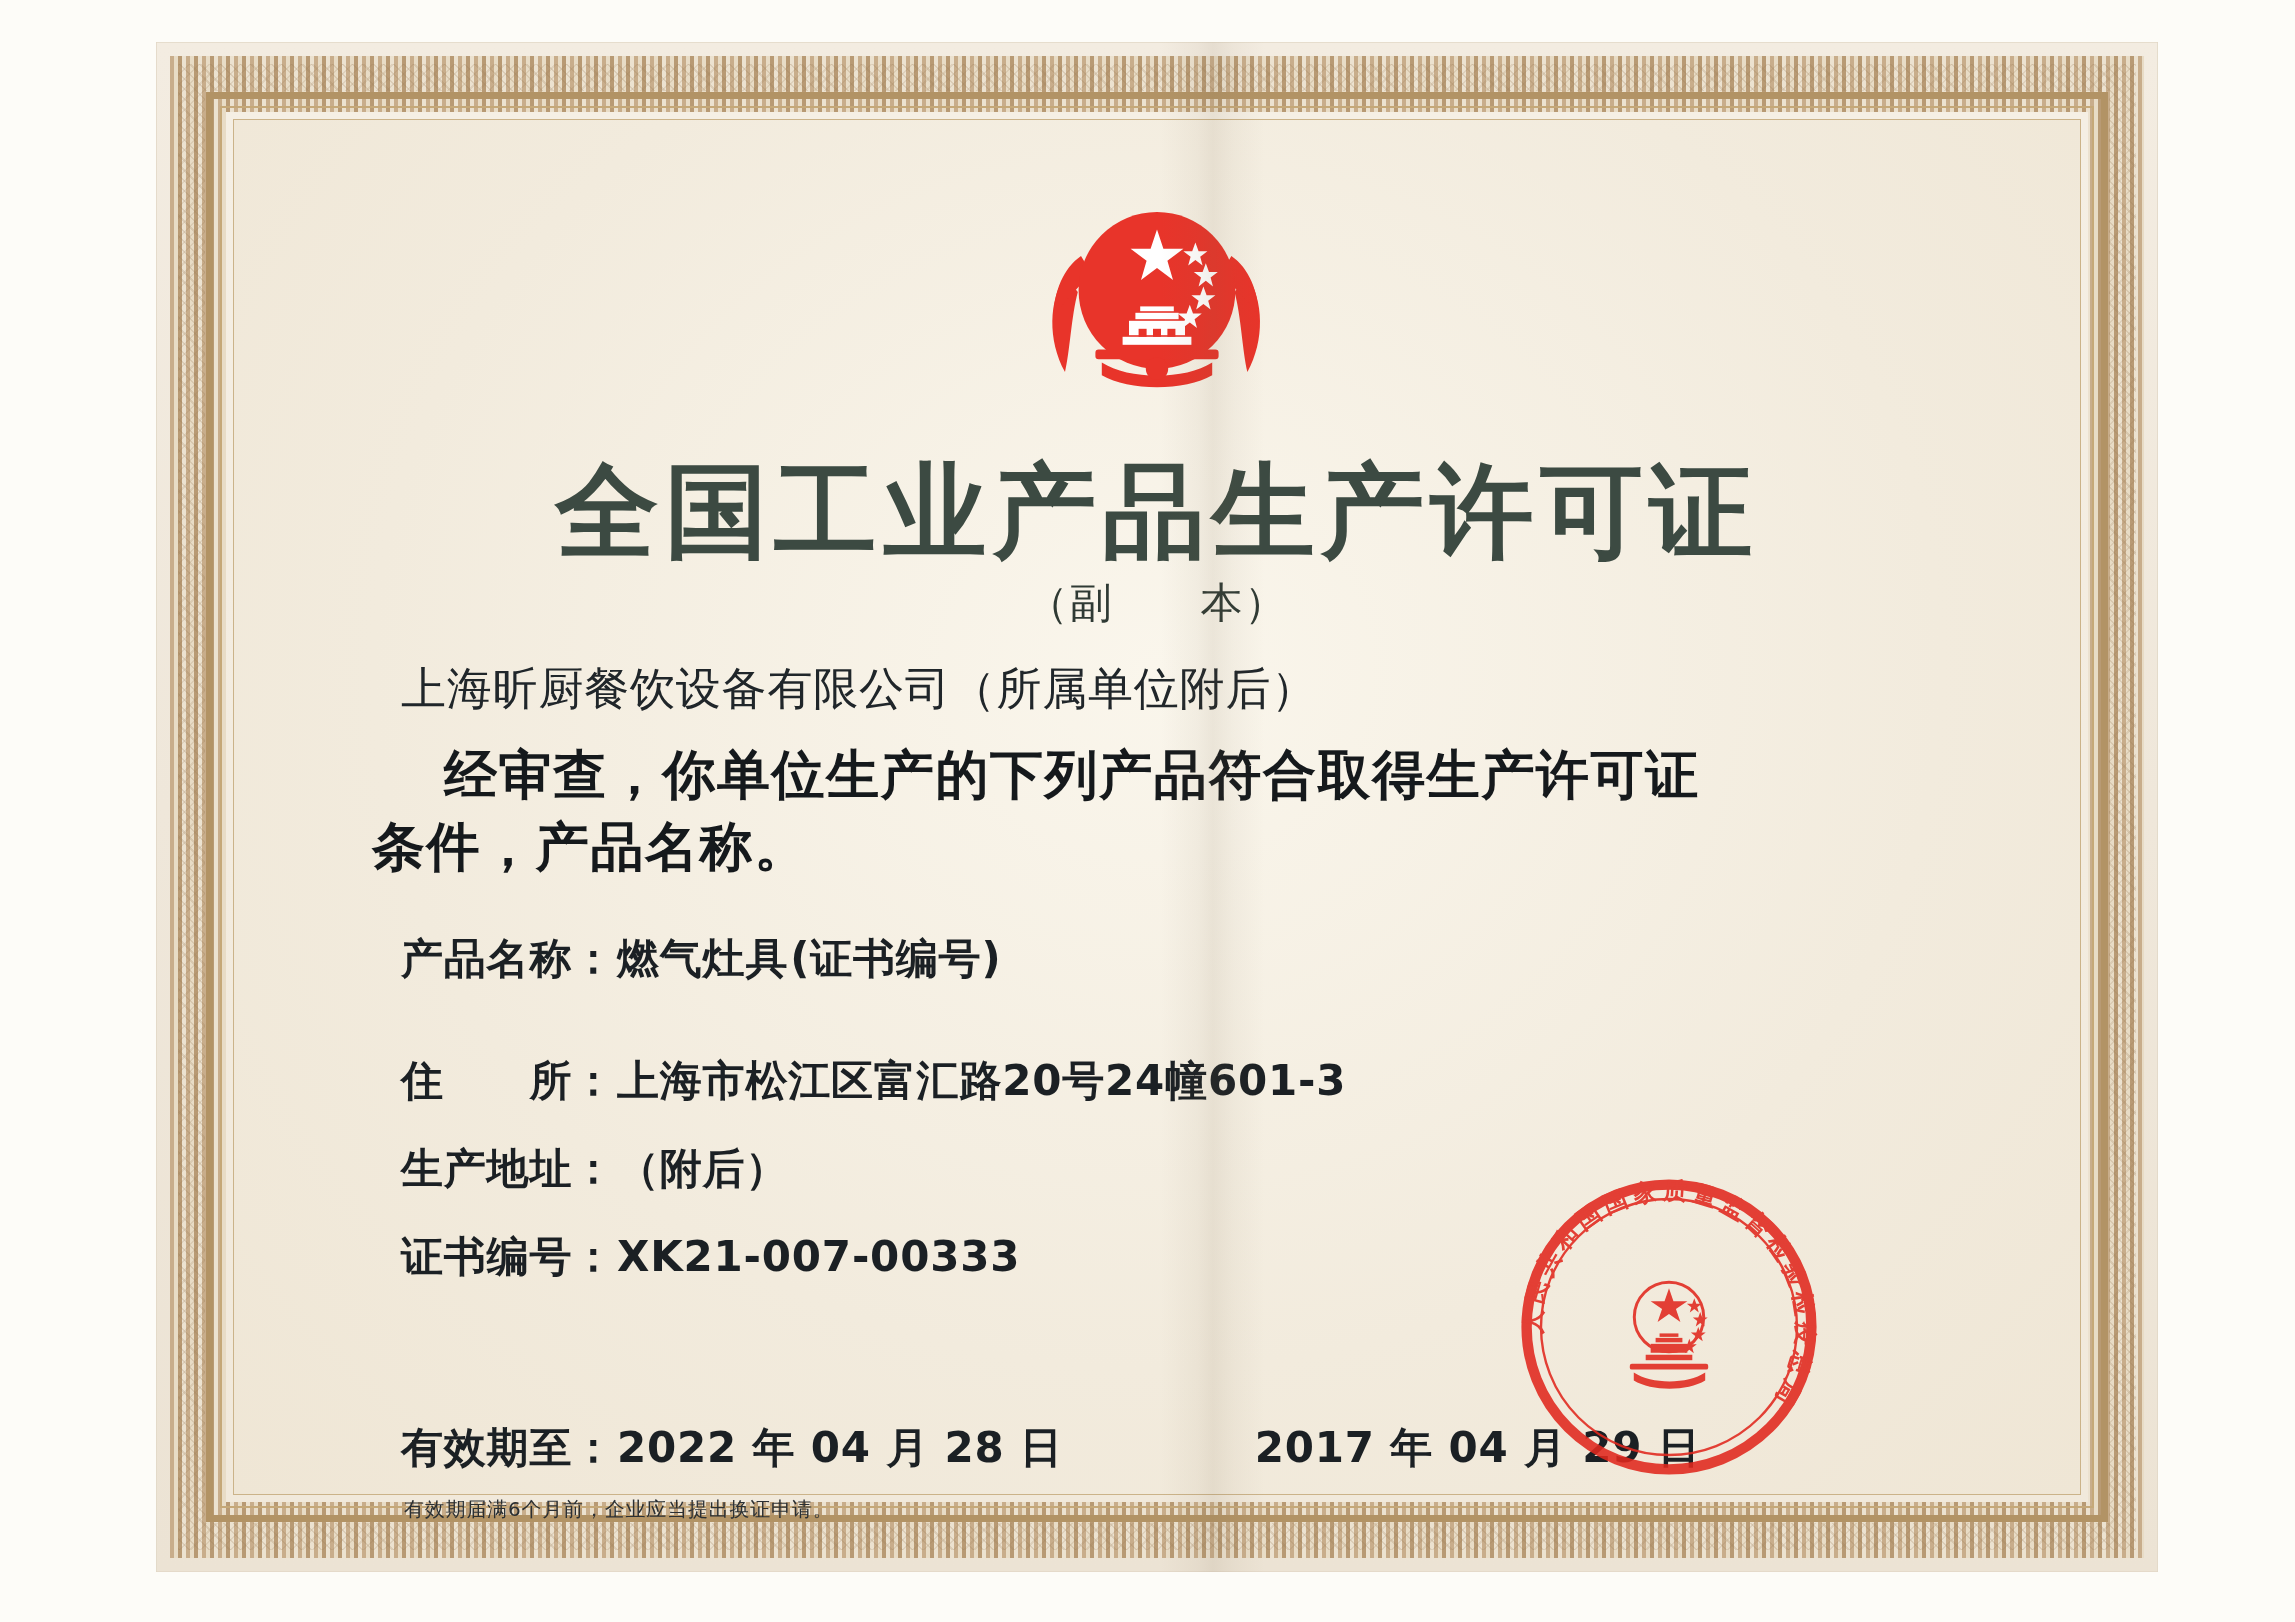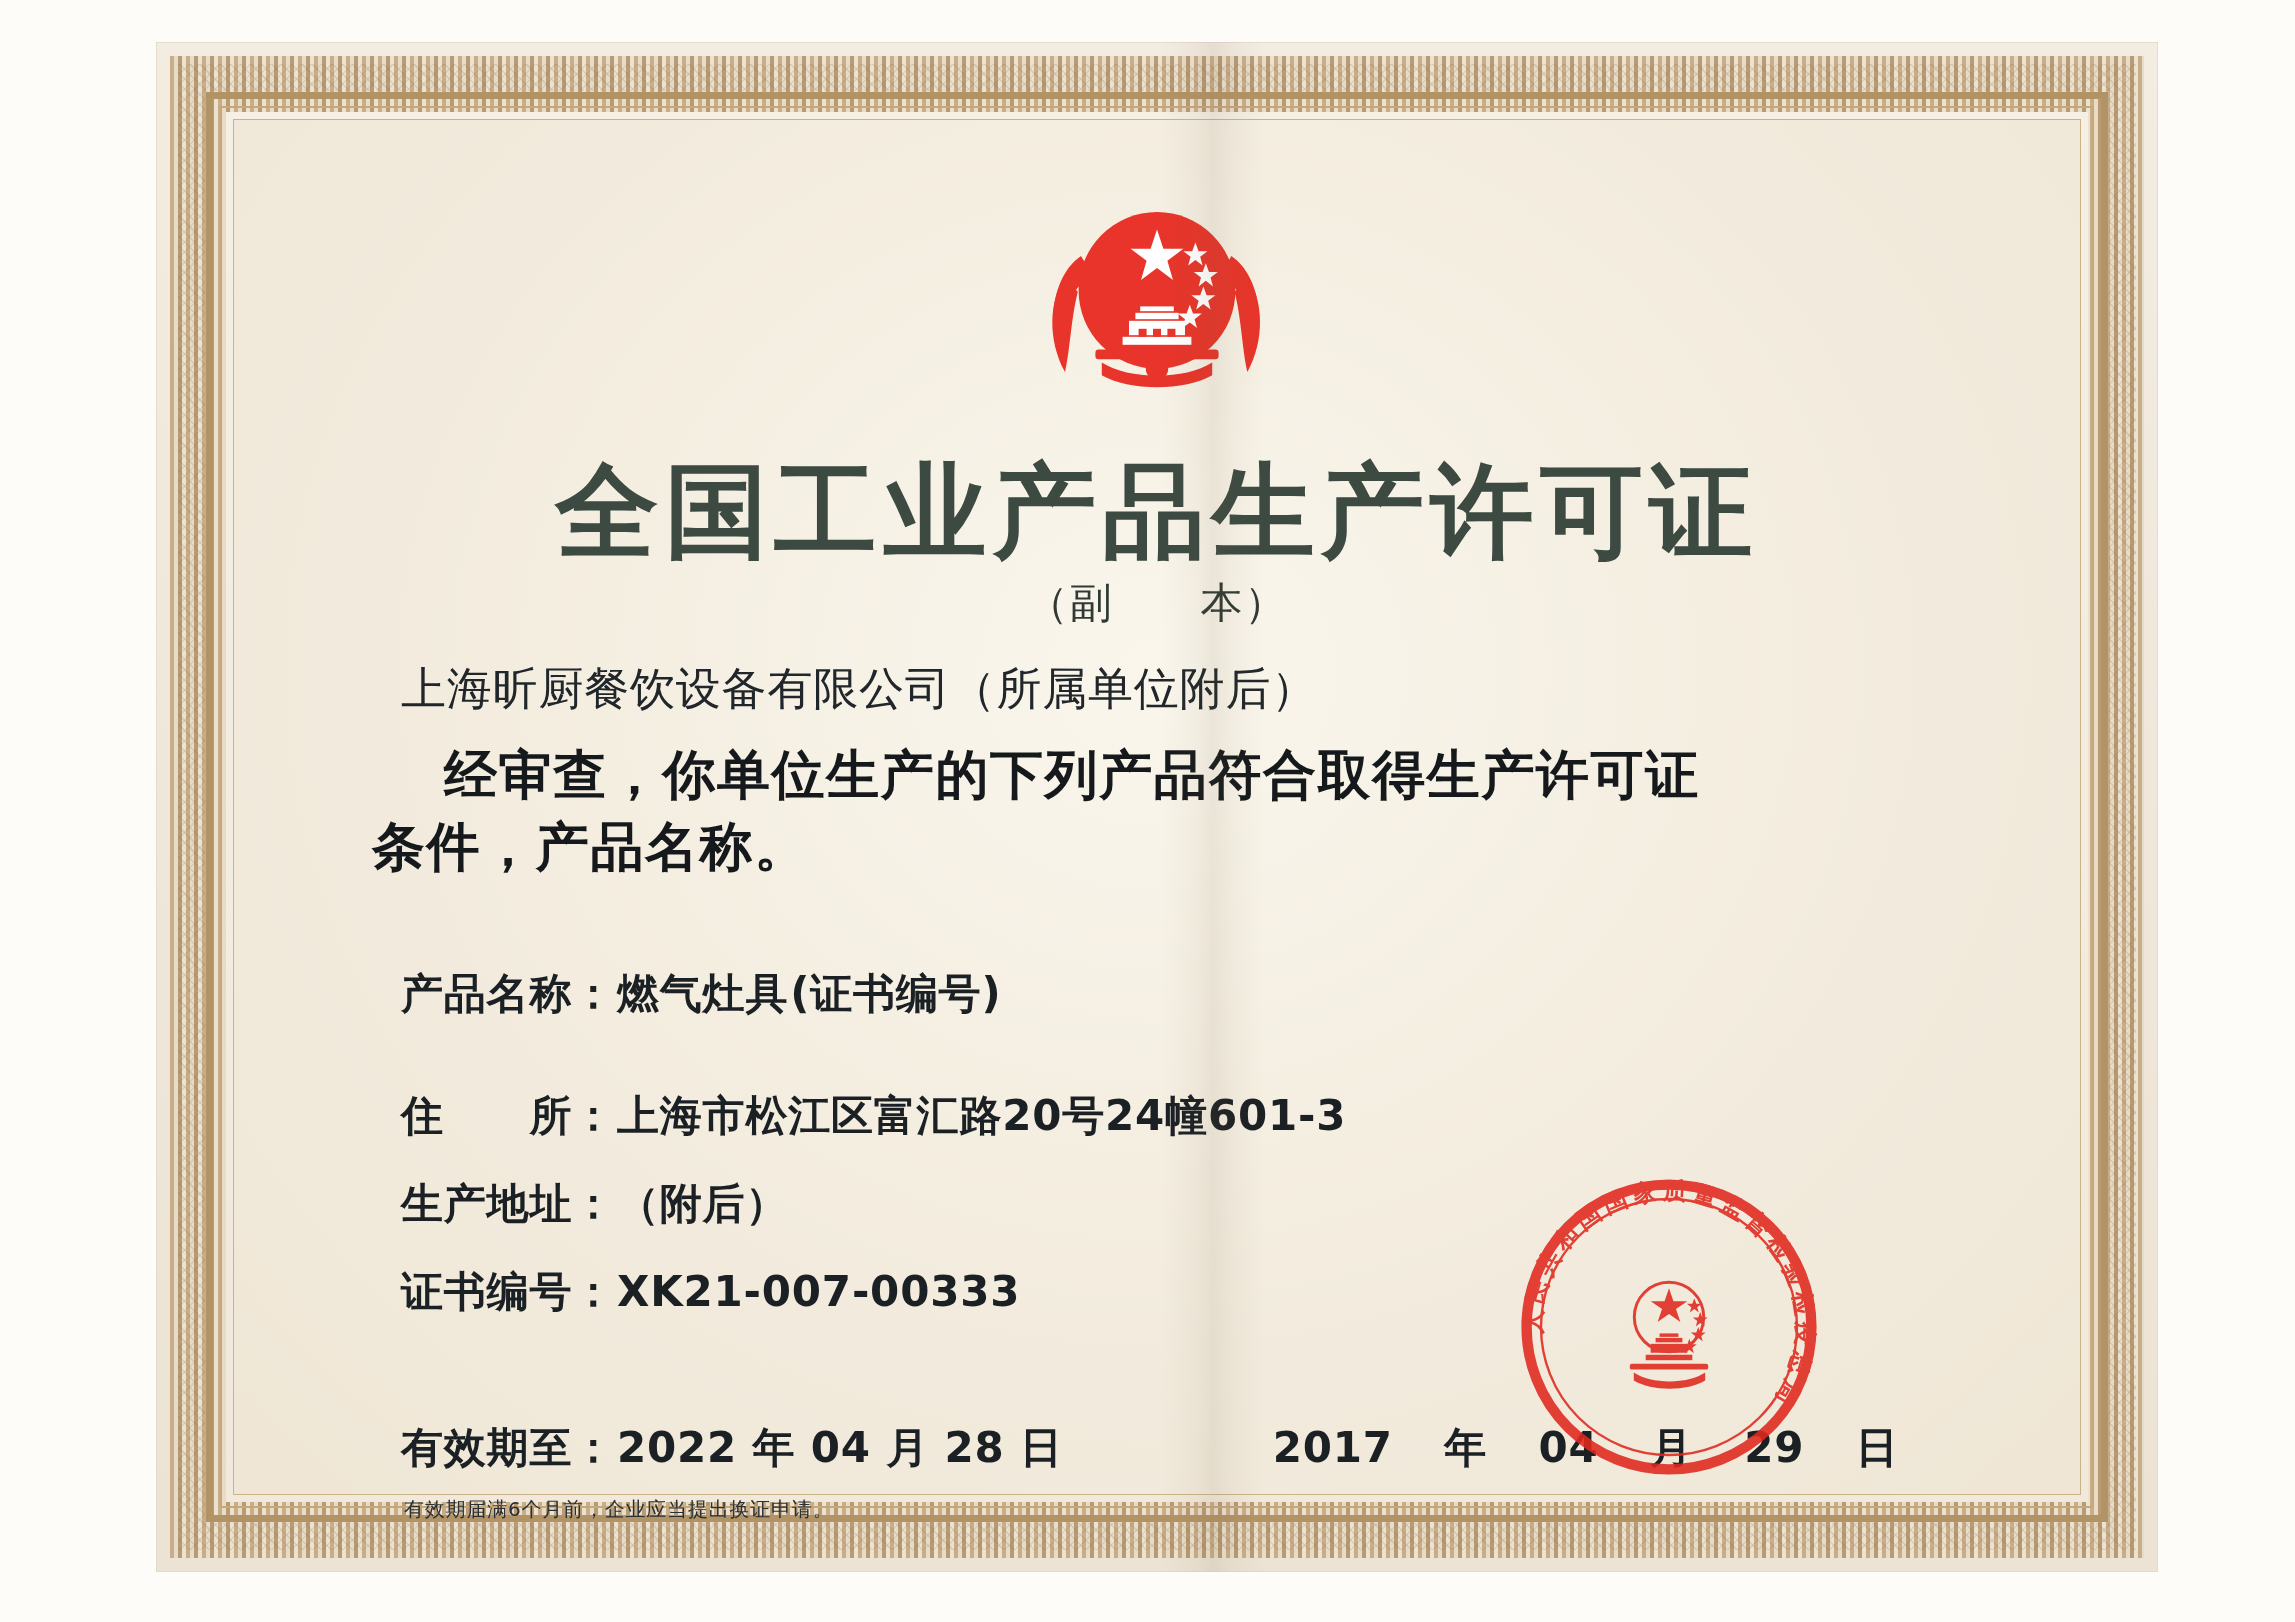--- a/index.html
+++ b/index.html
@@ -175,21 +175,21 @@
     font-size: 53px;
     line-height: 1.35;
     color: #15191c;
     letter-spacing: 1.6px;
   }
   .statement .indent { padding-left: 72px; }
 
   .fields {
     position: absolute;
     left: 149px;
-    top: 836px;
+    top: 801px;
     right: 48px;
     font-family: "DejaVu Sans", sans-serif;
     color: #1b2024;
   }
   .field-row {
     display: flex;
     align-items: baseline;
     margin-bottom: 32px;
     font-size: 42px;
     letter-spacing: 0.8px;
@@ -216,21 +216,21 @@
     font-family: "DejaVu Sans", sans-serif;
     font-size: 42px;
     font-weight: 700;
     color: #1b2024;
     letter-spacing: 0.8px;
   }
   .issue-date {
     margin-left: 192px;
     white-space: nowrap;
   }
-  .issue-date span { margin: 0 18px; }
+  .issue-date span { margin: 0 0; }
 
   .note {
     position: absolute;
     left: 152px;
     top: 1366px;
     font-family: "DejaVu Sans", sans-serif;
     font-size: 20px;
     color: #2a2f33;
     letter-spacing: 0.8px;
   }

